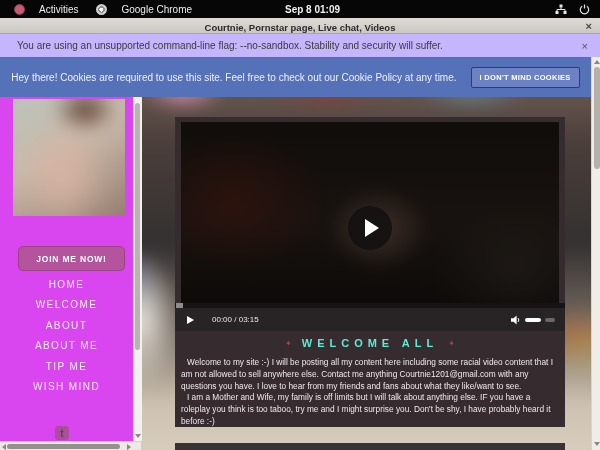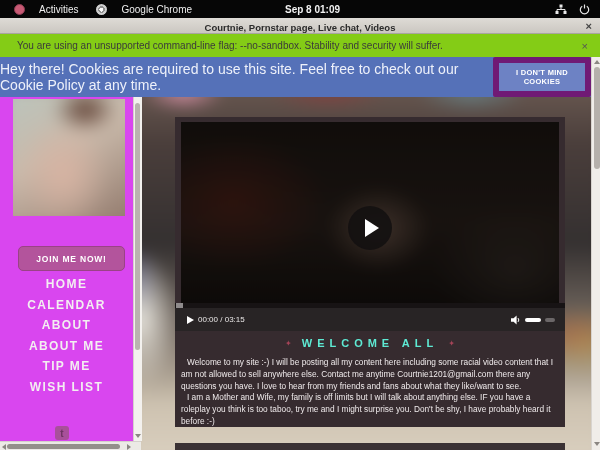--- a/index.html
+++ b/index.html
@@ -20,30 +20,30 @@
 
   
   .titlebar{left:0;top:18px;width:600px;height:15px;
     background:linear-gradient(#dedbd6,#cbc7c1);border-bottom:1px solid #a9a5a0;
     display:flex;align-items:flex-end;justify-content:center;}
   .titlebar .t{font-size:9.5px;font-weight:bold;color:#2b2b2b;}
   .win-close{position:absolute;right:8px;top:0;height:15px;display:flex;align-items:center;
     font-size:11px;color:#444;font-weight:bold;cursor:default;}
 
   
-  .infobar{left:0;top:34px;width:600px;height:23px;background:#84cc16;
+  .infobar{left:0;top:34px;width:600px;height:23px;background:#c4b5fd;
     border-bottom:1px solid #c9c6c1;display:flex;align-items:center;}
   .infobar .msg{font-size:10px;color:#3b3b3b;margin-left:17px;}
   .info-close{position:absolute;right:12px;font-size:11px;color:#555;}
 
   
   .cookiebar{left:0;top:57px;width:591px;height:40px;background:#5571b8;
     display:flex;align-items:center;justify-content:center;gap:14px;}
-  .cookiebar .msg{font-size:14px;color:#eef1fa;}
-  .cookie-btn{background:#6d82c4;border:6px solid #701a75;border-radius:2px;color:#fff;
+  .cookiebar .msg{font-size:10px;color:#eef1fa;}
+  .cookie-btn{background:#6d82c4;border:1px solid #701a75;border-radius:2px;color:#fff;
     font-size:7.5px;font-weight:bold;padding:5px 8px;letter-spacing:.3px;cursor:pointer;}
 
   
   .bgphoto{left:141px;top:97px;width:450px;height:353px;overflow:hidden;background:#3c3634;}
   .bgphoto .blur{position:absolute;left:-15px;top:-15px;right:-15px;bottom:-15px;filter:blur(7px);
     background:
       radial-gradient(60px 26px at 12% 3%, rgba(225,150,175,.85), transparent 70%),
       radial-gradient(90px 30px at 42% 2%, rgba(140,60,60,.8), transparent 70%),
       radial-gradient(80px 28px at 72% 3%, rgba(105,150,160,.6), transparent 70%),
       radial-gradient(55px 95px at 3% 62%, rgba(240,238,230,.95), transparent 72%),
@@ -58,21 +58,21 @@
   .side-photo .blur{position:absolute;left:-12px;top:-12px;right:-12px;bottom:-12px;filter:blur(8px);
     background:
       radial-gradient(45px 32px at 62% 16%, #5d3b2e, transparent 72%),
       radial-gradient(62px 74px at 46% 62%, #d8b4a3, transparent 76%),
       linear-gradient(150deg,#b9c6bf 0%,#c9b9aa 45%,#8d7467 100%);}
   .join-btn{position:absolute;left:18px;top:149px;width:105px;height:23px;border-radius:5px;
     background:#b3549c;border:1px solid #9a4286;color:#fff;font-weight:bold;font-size:8.5px;
     letter-spacing:.8px;display:flex;align-items:center;justify-content:center;cursor:pointer;}
   .side-menu{position:absolute;left:0;top:177px;width:133px;display:flex;flex-direction:column;}
   .side-menu .mi{height:20.5px;display:flex;align-items:center;justify-content:center;
-    color:#f3eef1;font-size:12px;font-weight:bold;letter-spacing:1.4px;cursor:pointer;}
+    color:#f3eef1;font-size:10px;font-weight:normal;letter-spacing:1.4px;cursor:pointer;}
   .tumblr{position:absolute;left:55px;top:329px;width:14px;height:14px;border-radius:3px;
     background:#a8509a;color:#6d3263;font-weight:bold;font-size:10px;
     display:flex;align-items:center;justify-content:center;cursor:pointer;}
 
   
   .vsb-side{left:133px;top:97px;width:8px;height:344px;background:#f3f1ee;border-left:1px solid #d5d1cc;}
   .vsb-side .thumb{position:absolute;left:1px;top:6px;width:5px;height:247px;background:#b9b4af;border-radius:3px;}
   .vsb-side .down{position:absolute;left:1px;bottom:3px;}
   .hsb-side{left:0;top:441px;width:141px;height:9px;background:#eceae6;border-top:1px solid #d5d1cc;}
   .hsb-side .thumb{position:absolute;left:7px;top:1.5px;width:113px;height:5px;background:#94908b;border-radius:3px;}
@@ -97,21 +97,21 @@
   .playbtn{position:absolute;left:167px;top:84px;width:44px;height:44px;border-radius:50%;
     background:rgba(18,16,16,.88);display:flex;align-items:center;justify-content:center;cursor:pointer;}
   .playbtn .tri{width:0;height:0;border-top:9px solid transparent;border-bottom:9px solid transparent;
     border-left:14px solid #fff;margin-left:4px;}
   .progress{position:absolute;left:0;top:186px;width:390px;height:5px;background:#171314;}
   .progress .handle{position:absolute;left:1px;top:0;width:7px;height:5px;background:#8f8b8c;}
   .controls{position:absolute;left:0;top:191px;width:390px;height:23px;background:#282425;
     display:flex;align-items:center;}
   .ctl-play{width:0;height:0;border-top:4.5px solid transparent;border-bottom:4.5px solid transparent;
     border-left:7px solid #fff;margin-left:12px;cursor:pointer;}
-  .ctl-time{font-size:8px;color:#e9e7e7;margin-left:4px;}
+  .ctl-time{font-size:8px;color:#e9e7e7;margin-left:18px;}
   .ctl-right{margin-left:auto;display:flex;align-items:center;margin-right:10px;gap:4px;}
   .vol-on{width:16px;height:4px;background:#fff;border-radius:2px;}
   .vol-off{width:10px;height:4px;background:#6b6768;border-radius:2px;}
 
   .welcome-head{position:absolute;left:0;top:220px;width:390px;display:flex;align-items:center;
     justify-content:center;gap:10px;}
   .welcome-head .diamond{color:#a64458;font-size:8px;}
   .welcome-head .title{color:#5eead4;font-weight:bold;font-size:11px;letter-spacing:5px;}
   .welcome-body{position:absolute;left:6px;top:240px;width:378px;color:#efeaeb;
     font-size:8.3px;line-height:1.42;}
@@ -176,25 +176,25 @@
     <button class="cookie-btn">I DON'T MIND COOKIES</button>
   </div>
 
   <div class="abs sidebar">
     <div class="side-photo">
       <div class="blur"></div>
     </div>
     <div class="join-btn">JOIN ME NOW!</div>
     <div class="side-menu">
       <div class="mi">HOME</div>
-      <div class="mi">CALENDAR</div>
+      <div class="mi">WELCOME</div>
       <div class="mi">ABOUT</div>
       <div class="mi">ABOUT ME</div>
       <div class="mi">TIP ME</div>
-      <div class="mi">WISH LIST</div>
+      <div class="mi">WISH MIND</div>
     </div>
     <div class="tumblr">t</div>
   </div>
 
   <div class="abs vsb-side">
     <div class="thumb"></div>
     <div class="arr down down" style="position:absolute;left:1px;bottom:3px;"></div>
   </div>
 
   <div class="abs hsb-side">
@@ -227,21 +227,21 @@
         <div class="vol-on"></div>
         <div class="vol-off"></div>
       </div>
     </div>
     <div class="welcome-head">
       <span class="diamond">✦</span>
       <span class="title">WELCOME ALL</span>
       <span class="diamond">✦</span>
     </div>
     <div class="welcome-body">
-      <p>Welcome to my site :-)  I will be posting all my content here including some racial video content that I am not allowed to sell anywhere else.  Contact me anytime Courtnie1201@gmail.com there any questions you have.  I love to hear from my friends and fans about what they like/want to see.</p>
+      <p>Welcome to my site :-)  I will be posting all my content here including some racial video content that I am not allowed to sell anywhere else.  Contact me anything Courtnie1201@gmail.com with any questions you have.  I love to hear from my friends and fans about what they like/want to see.</p>
       <p>I am a Mother and Wife, my family is off limits but I will talk about anything else.  IF you have a roleplay you think is too taboo, try me and I might surprise you.  Don't be shy, I have probably heard it before :-)</p>
     </div>
   </div>
 
   <div class="abs nextbox"></div>
 
   <div class="abs vsb-win">
     <div class="arr up" style="position:absolute;left:1.5px;top:3px;"></div>
     <div class="thumb"></div>
     <div class="arr down" style="position:absolute;left:1.5px;bottom:4px;"></div>

